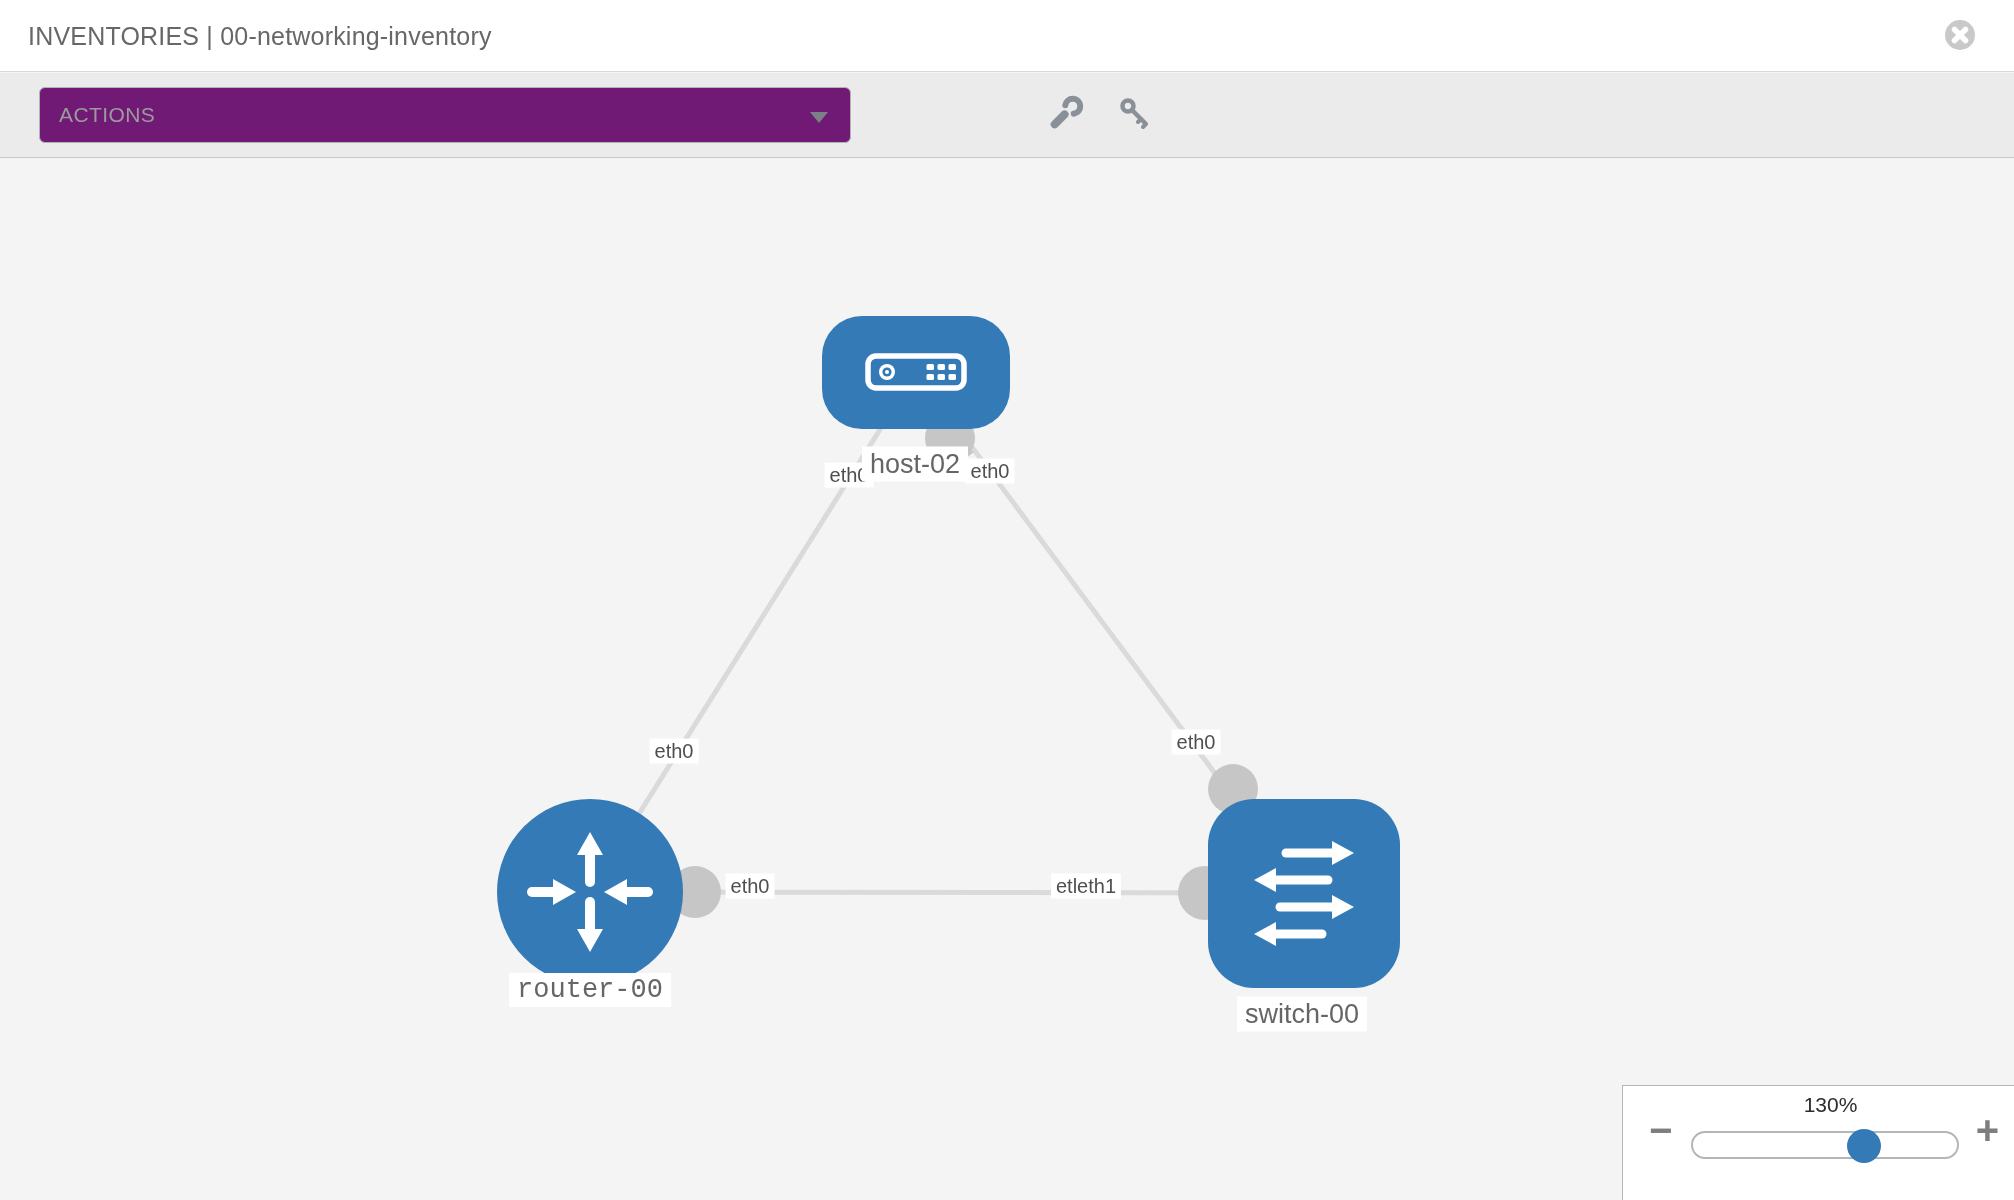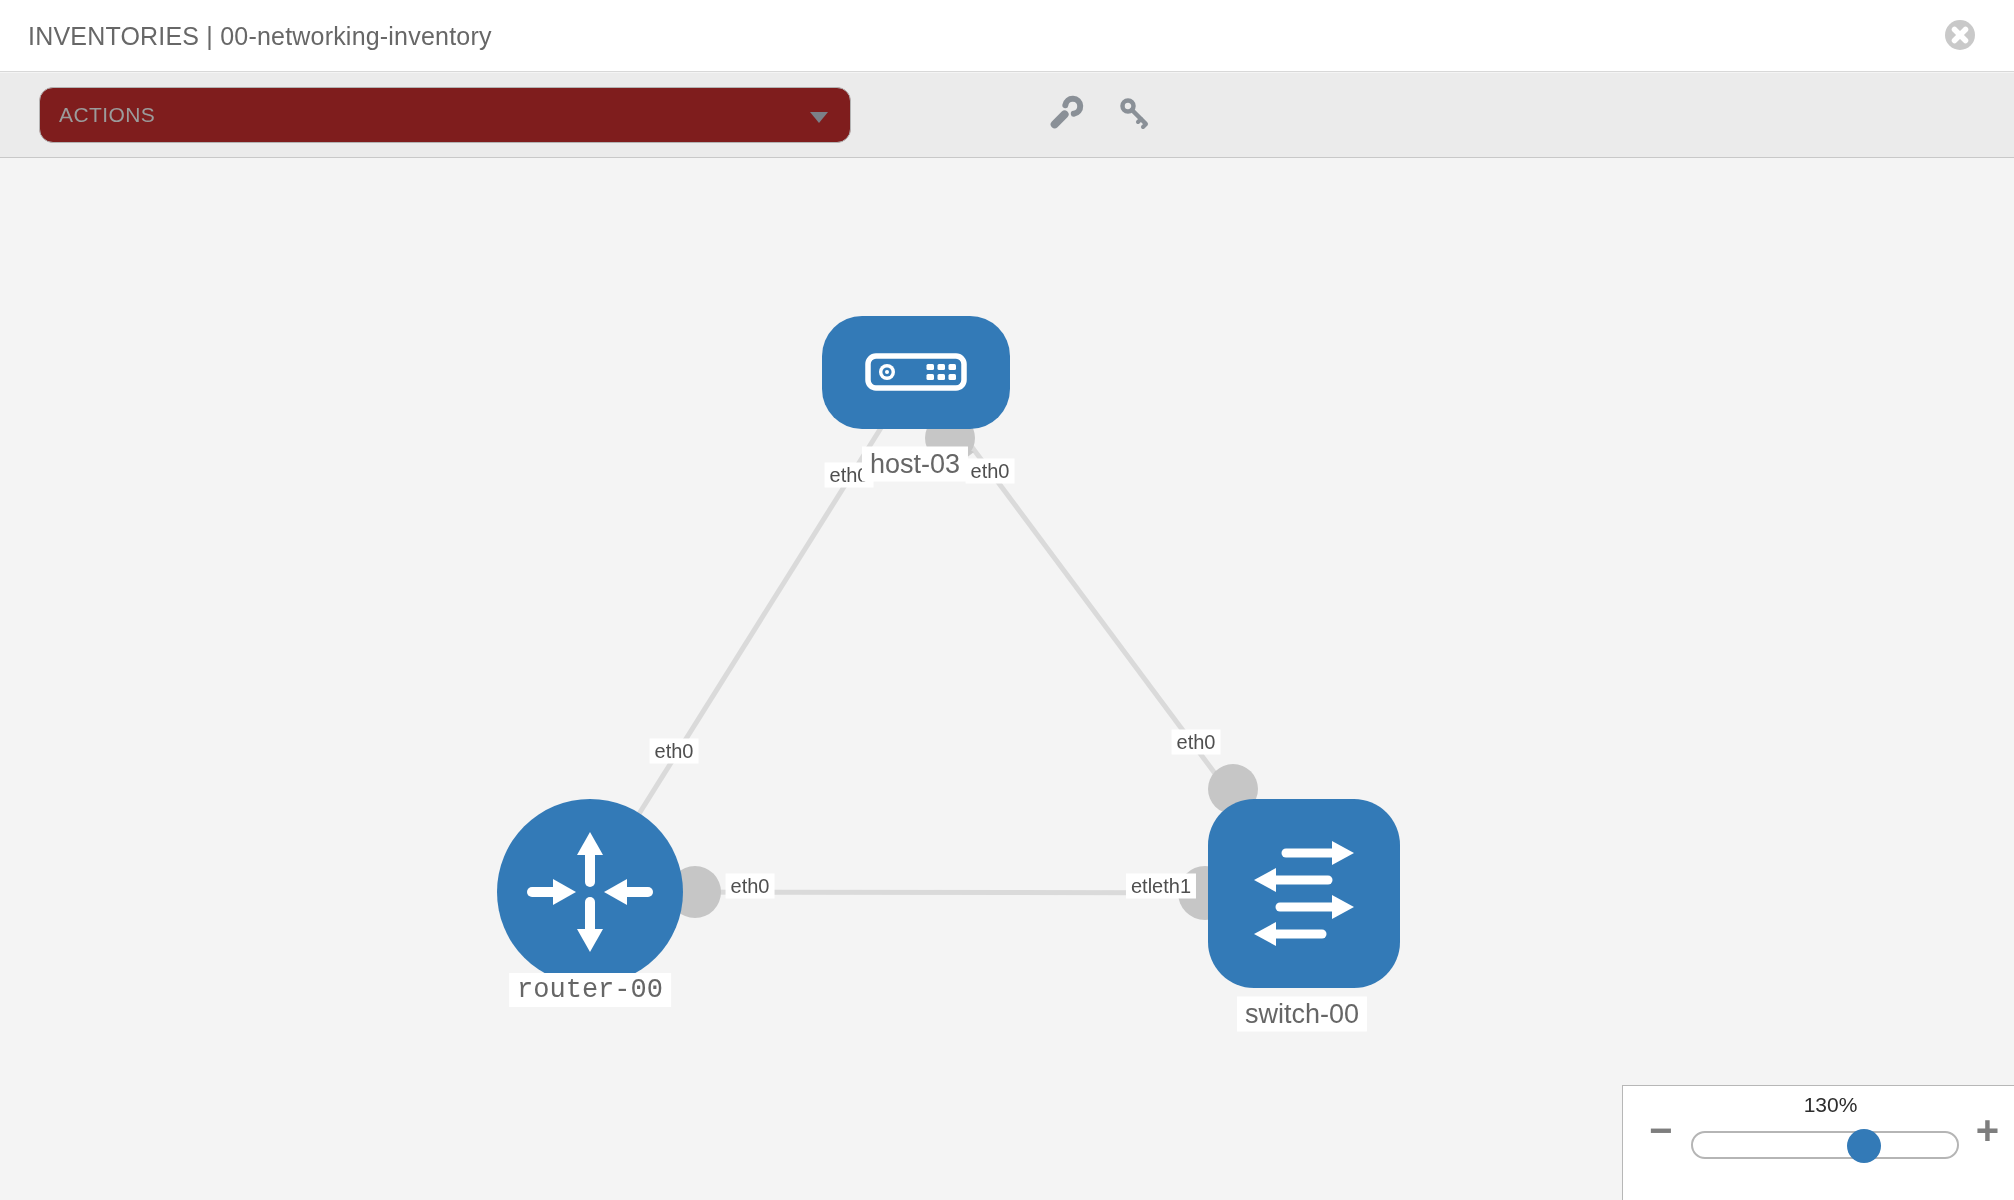--- a/index.html
+++ b/index.html
@@ -20,21 +20,21 @@
     white-space:nowrap;
   }
   .close-btn { position:absolute; right:38px; top:19px; width:32px; height:32px; cursor:pointer; }
   
   .toolbar {
     position:absolute; left:0; top:73px; width:2014px; height:85px;
     background:#ebebeb; border-bottom:1px solid #c8c8c8;
   }
   .select-box {
     position:absolute; top:14px; height:56px;
-    background:#7f1d1d; border:1px solid #b3b3b3; border-radius:14px;
+    background:#701a75; border:1px solid #b3b3b3; border-radius:6px;
     cursor:pointer;
   }
   .select-box .select-label {
     position:absolute; left:19px; top:0; line-height:54px;
     font-size:21px; color:#9b9b9b; letter-spacing:.4px;
   }
   .caret {
     position:absolute; right:22px; top:24px; width:0; height:0;
     border-left:9px solid transparent; border-right:9px solid transparent;
     border-top:11px solid #7b8088;
@@ -165,23 +165,23 @@
         <line x1="18" y1="41" x2="-30" y2="41" stroke-width="9"></line>
         <polygon points="-50,41 -28,29 -28,53" stroke="none"></polygon>
       </g>
     </svg>
 
     <div class="label-chip if-label" style="left:849px; top:317px;">eth0</div>
     <div class="label-chip if-label" style="left:990px; top:313px;">eth0</div>
     <div class="label-chip if-label" style="left:674px; top:593px;">eth0</div>
     <div class="label-chip if-label" style="left:1196px; top:584px;">eth0</div>
     <div class="label-chip if-label" style="left:750px; top:728px;">eth0</div>
-    <div class="label-chip if-label" style="left:1161px; top:728px;">etleth1</div>
+    <div class="label-chip if-label" style="left:1086px; top:728px;">etleth1</div>
 
-    <div class="label-chip node-label" style="left:915px; top:306px;">host-03</div>
+    <div class="label-chip node-label" style="left:915px; top:306px;">host-02</div>
     <div class="label-chip node-label" style="left:590px; top:832px;font-family:Liberation Mono, monospace;">router-00</div>
     <div class="label-chip node-label" style="left:1302px; top:856px;">switch-00</div>
   </div>
 
   <div class="zoom-panel">
     <div class="zoom-level">130%</div>
     <div class="zoom-minus">−</div>
     <div class="zoom-track">
       <div class="zoom-thumb"></div>
     </div>

